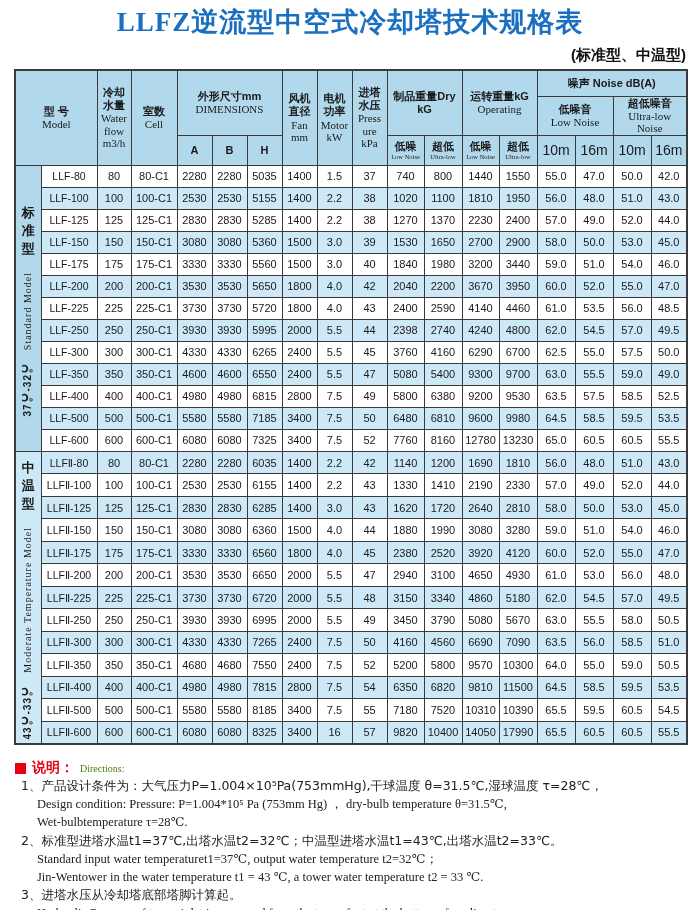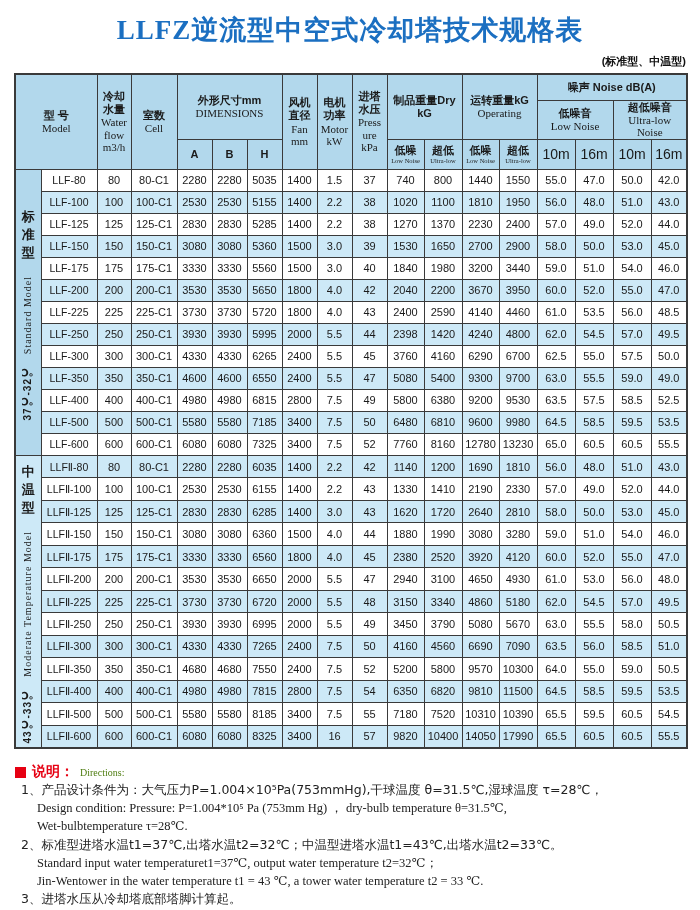--- a/index.html
+++ b/index.html
@@ -1,20 +1,20 @@
 <!DOCTYPE html>
 <html><head>
 <meta charset="utf-8">
 <style>
   html,body{margin:0;padding:0;background:#fff;width:700px;height:910px;overflow:hidden;
     font-family:"Liberation Sans","DejaVu Sans",sans-serif;color:#1a1a1a;}
   .page{width:700px;height:910px;position:relative;}
-  .title{ text-align:center;padding-top:12px;font-family:"Liberation Serif","DejaVu Serif",serif;
+  .title{ text-align:center;padding-top:4px;font-family:"Liberation Serif","DejaVu Serif",serif;
     font-weight:bold;font-size:27px;color:#1b6fc1;letter-spacing:1px;}
-  .subtitle{text-align:right;padding:6px 14px 4px 0;font-size:11px;font-weight:bold;color:#111;}
+  .subtitle{text-align:right;padding:6px 14px 4px 0;font-size:15px;font-weight:bold;color:#111;}
   table{border-collapse:collapse;margin:0 0 0 14px;table-layout:fixed;border:2px solid #3a3a3a;}
   th,td{border:1px solid #3a3a3a;text-align:center;padding:0 1px;overflow:hidden;}
   thead th{background:#b2d8ec;font-weight:bold;}
   thead tr.ta{height:26px;} thead tr.tb{height:30px;} thead tr.tc{height:30px;}
   .zh{font-size:11px;font-weight:bold;line-height:1.2;}
   .hen{font-size:11px;font-weight:normal;line-height:1.15;
     font-family:Liberation Serif, serif;}
   .ten{font-size:6.5px;font-weight:normal;line-height:1.1;
     font-family:"Liberation Serif","DejaVu Serif",serif;}
   .dist{font-size:14px;font-weight:normal;}
@@ -318,21 +318,21 @@
           <td class="model">LLF-250</td>
           <td>250</td>
           <td>250-C1</td>
           <td>3930</td>
           <td>3930</td>
           <td>5995</td>
           <td>2000</td>
           <td>5.5</td>
           <td>44</td>
           <td>2398</td>
-          <td>1420</td>
+          <td>2740</td>
           <td>4240</td>
           <td>4800</td>
           <td>62.0</td>
           <td>54.5</td>
           <td>57.0</td>
           <td>49.5</td>
         </tr>
         <tr>
           <td class="model">LLF-300</td>
           <td>300</td>

